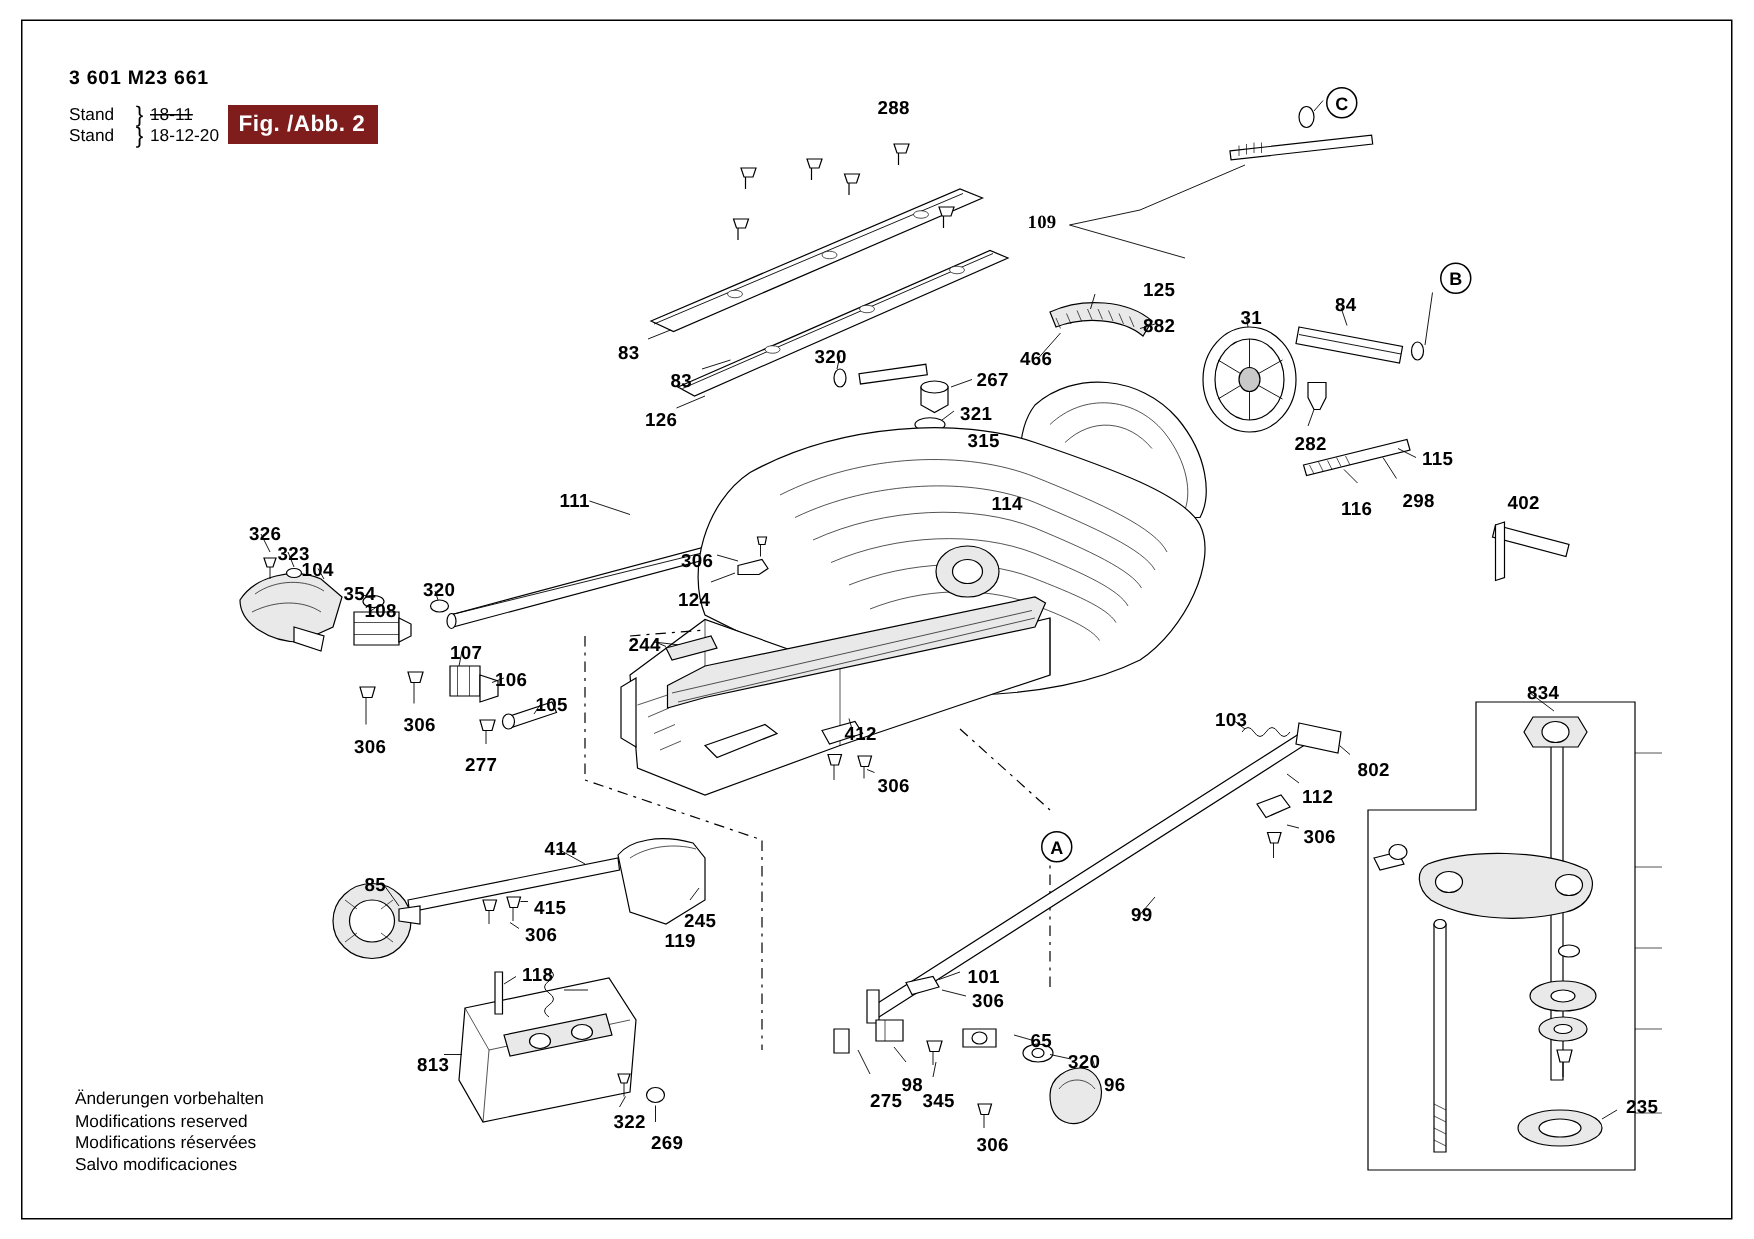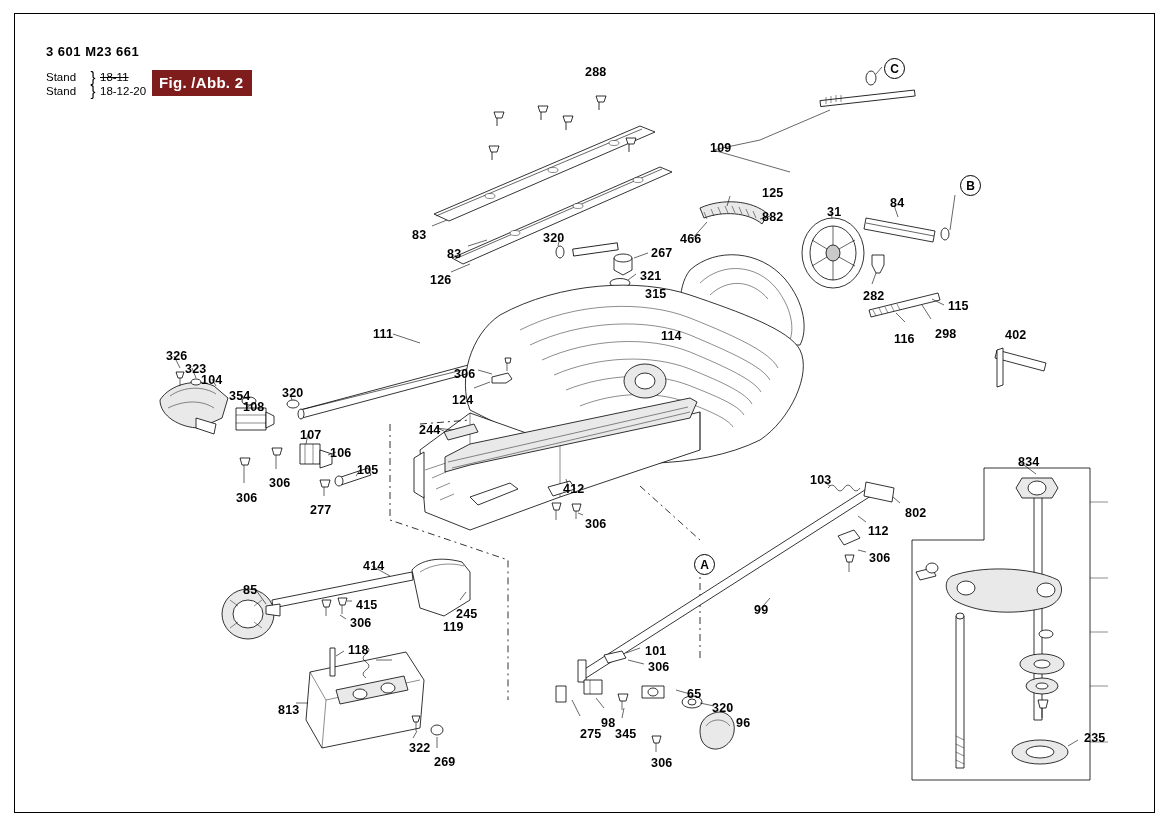--- a/index.html
+++ b/index.html
@@ -415,24 +415,30 @@
     </div>
     <div class="stand-row">
       <span class="stand-label">Stand</span>
       <span class="brace">}</span>
       <span class="stand-dates">18-12-20</span>
     </div>
   </div>
 
   <div id="fig-badge">Fig. /Abb. 2</div>
 
+  <div class="legal">
+    <div>Änderungen vorbehalten</div>
+    <div>Modifications reserved</div>
+    <div>Modifications réservées</div>
+    <div>Salvo modificaciones</div>
+  </div>
 
   <div id="labels-layer">
       <div class="lbl" style="left: 585px; top: 65px;">288</div>
-      <div class="lbl" style="left: 710px; top: 141px;">109</div>
+      <div class="lbl" style="left: 685px; top: 141px; font-family: Liberation Serif, serif;">109</div>
       <div class="lbl" style="left: 762px; top: 186px;">125</div>
       <div class="lbl" style="left: 762px; top: 210px;">882</div>
       <div class="lbl" style="left: 680px; top: 232px; text-align: center;">466</div>
       <div class="lbl" style="left: 827px; top: 205px;">31</div>
       <div class="lbl" style="left: 890px; top: 196px;">84</div>
       <div class="lbl" style="left: 863px; top: 289px;">282</div>
       <div class="lbl" style="left: 948px; top: 299px;">115</div>
       <div class="lbl" style="left: 894px; top: 332px;">116</div>
       <div class="lbl" style="left: 935px; top: 327px;">298</div>
       <div class="lbl" style="left: 1005px; top: 328px;">402</div>

